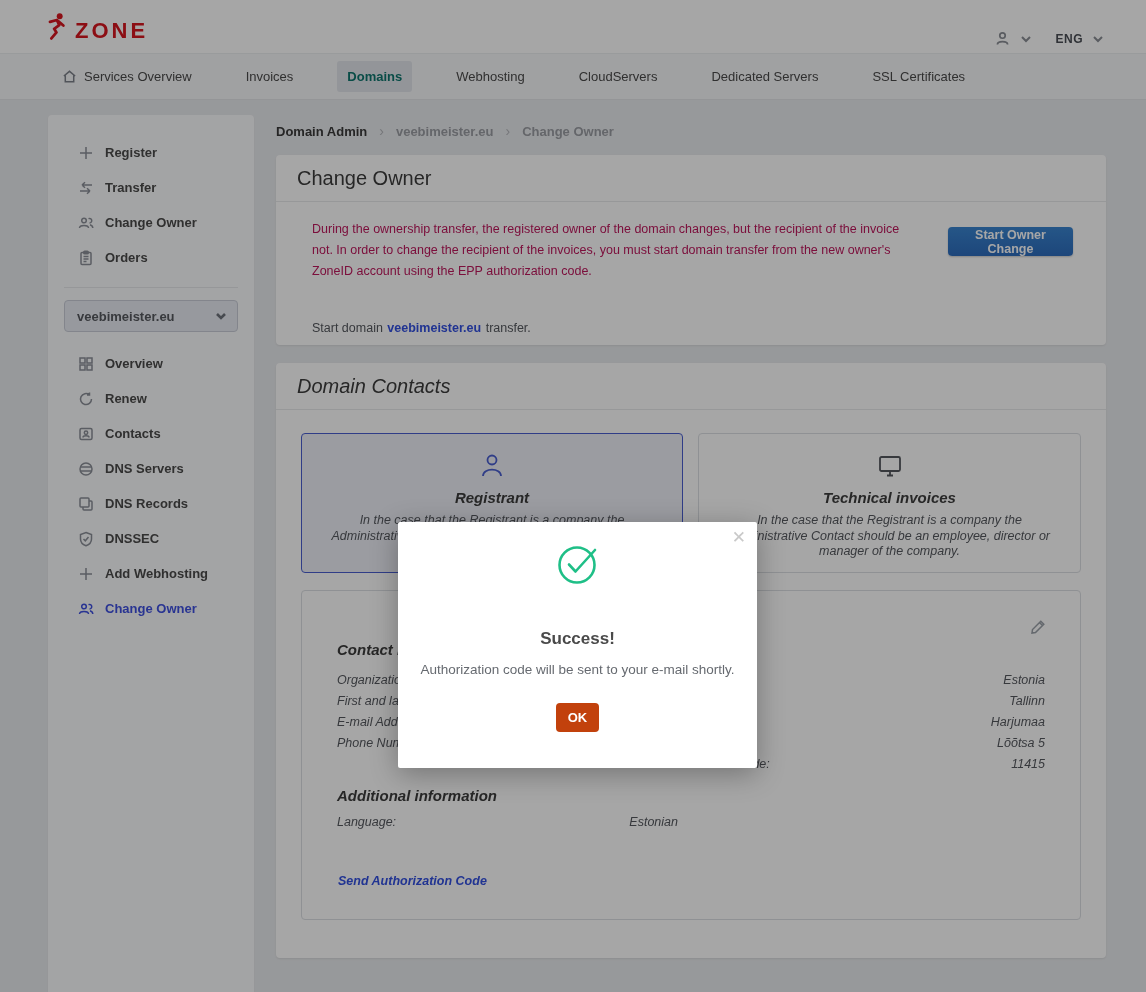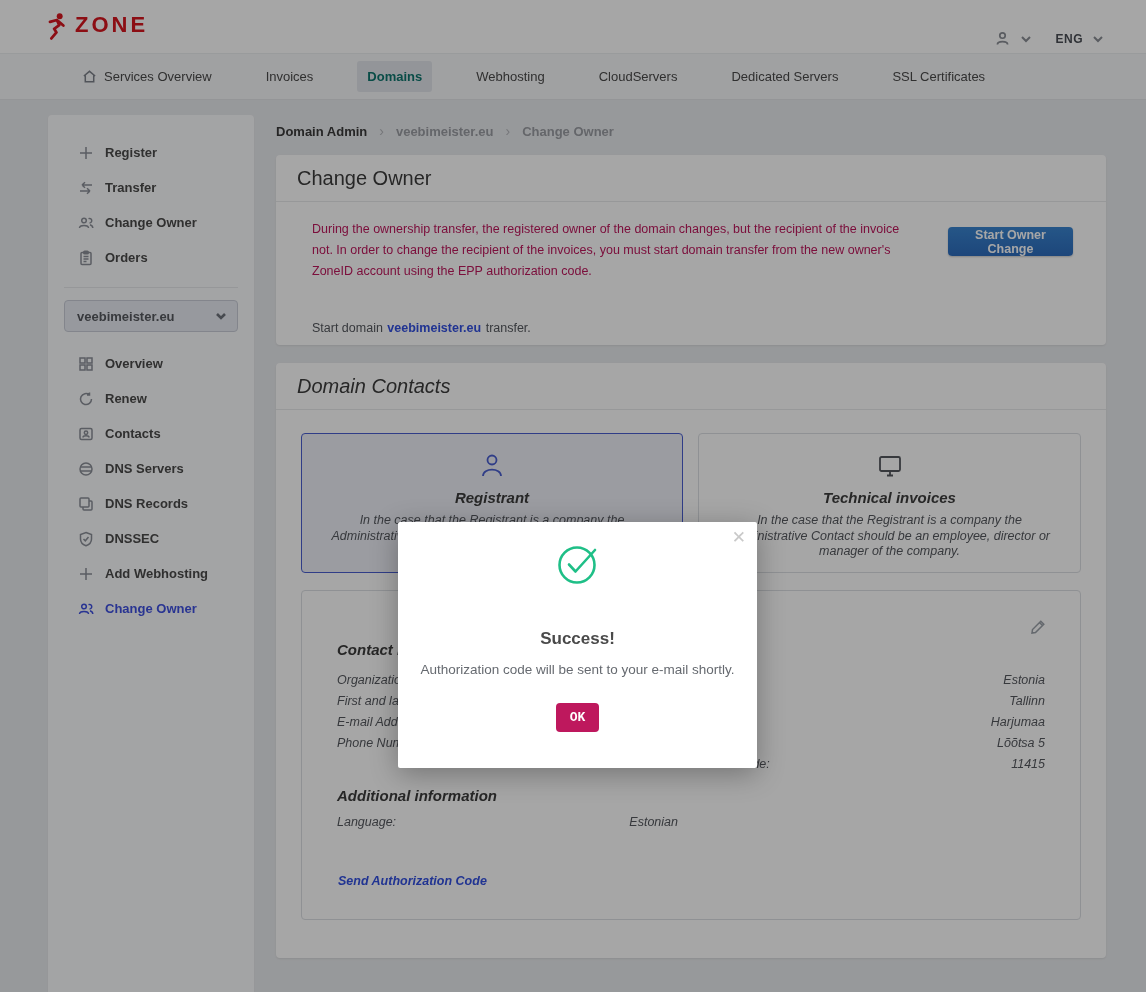--- a/index.html
+++ b/index.html
@@ -2,30 +2,30 @@
 <html><head>
 <meta charset="utf-8">
 <style>
   html,body{margin:0;padding:0;}
   body{width:1146px;height:992px;overflow:hidden;background:#e9ebee;
        font-family:"Liberation Sans","DejaVu Sans",sans-serif;color:#4a4a4a;}
   #app{position:relative;width:1146px;height:992px;}
 
   
   .header{position:absolute;left:0;top:0;width:100%;height:53px;background:#ffffff;}
-  .logo{position:absolute;left:44px;top:12px;display:flex;align-items:flex-start;gap:7px;cursor:pointer;}
+  .logo{position:absolute;left:44px;top:12px;display:flex;align-items:flex-end;gap:7px;cursor:pointer;}
   .logo-text{font-size:22px;font-weight:700;letter-spacing:3px;color:#d8161f;text-transform:uppercase;}
   .header-right{position:absolute;right:42px;top:12px;height:53px;display:flex;align-items:center;gap:9px;color:#6b6f76;}
   .lang{font-size:12px;font-weight:700;color:#4a4e55;letter-spacing:.5px;margin-left:14px;cursor:pointer;}
   .chev{width:12px;height:12px;stroke:#8a8e95;fill:none;stroke-width:2;cursor:pointer;}
 
   
   .navbar{position:absolute;left:0;top:53px;width:100%;height:47px;background:#f6f7f9;
           border-top:1px solid #eceef0;border-bottom:1px solid #e3e5e8;box-sizing:border-box;
-          display:flex;align-items:center;padding-left:72px;gap:34px;}
+          display:flex;align-items:center;padding-left:52px;gap:34px;}
   .nav-item{font-size:13px;color:#4a4a4a;cursor:pointer;display:flex;align-items:center;gap:7px;padding:8px 10px;border-radius:3px;white-space:nowrap;}
   .nav-item.active{background:#e2e5eb;font-weight:700;color:#0f766e;}
   .nav-item .icon{width:15px;height:15px;stroke:#7d828a;fill:none;stroke-width:1.6;}
 
   
   .sidebar{position:absolute;left:48px;top:115px;width:206px;bottom:0;background:#fbfcfd;
            border-radius:4px 4px 0 0;box-shadow:0 1px 2px rgba(0,0,0,.06);}
   .s-list{padding-top:20px;}
   .s-list.second{padding-top:14px;}
   .s-item{height:35px;display:flex;align-items:center;gap:11px;padding-left:30px;font-size:13px;
@@ -89,21 +89,21 @@
 
   
   .dim{position:absolute;inset:0;background:rgba(0,0,0,0.35);z-index:50;}
   .modal{position:absolute;left:398px;top:522px;width:359px;height:246px;background:#fff;border-radius:2px;
          z-index:60;box-shadow:0 6px 28px rgba(0,0,0,.3);text-align:center;}
   .modal .close{position:absolute;right:11px;top:7px;font-size:17px;color:#c9c9c9;cursor:pointer;line-height:1;}
   .modal .check{margin-top:19px;width:46px;height:46px;}
   .modal h3{margin:38px 0 0 0;font-size:17px;font-weight:600;color:#4a4a4a;}
   .modal .msg{margin:13px 0 0 0;font-size:13.5px;color:#666a70;}
   .btn-ok{position:absolute;left:158px;top:181px;width:43px;height:29px;border:none;border-radius:4px;
-          background:#be185d;color:#fff;font-weight:700;font-size:13px;font-family:Liberation Mono, monospace;cursor:pointer;}
+          background:#c2410c;color:#fff;font-weight:700;font-size:13px;font-family:Liberation Sans, sans-serif;cursor:pointer;}
 </style>
 </head>
 <body>
 
 <div id="app">
 
   <div class="header">
     <div class="logo">
       <span>
         <svg width="24" height="28" viewBox="0 0 26 30">

